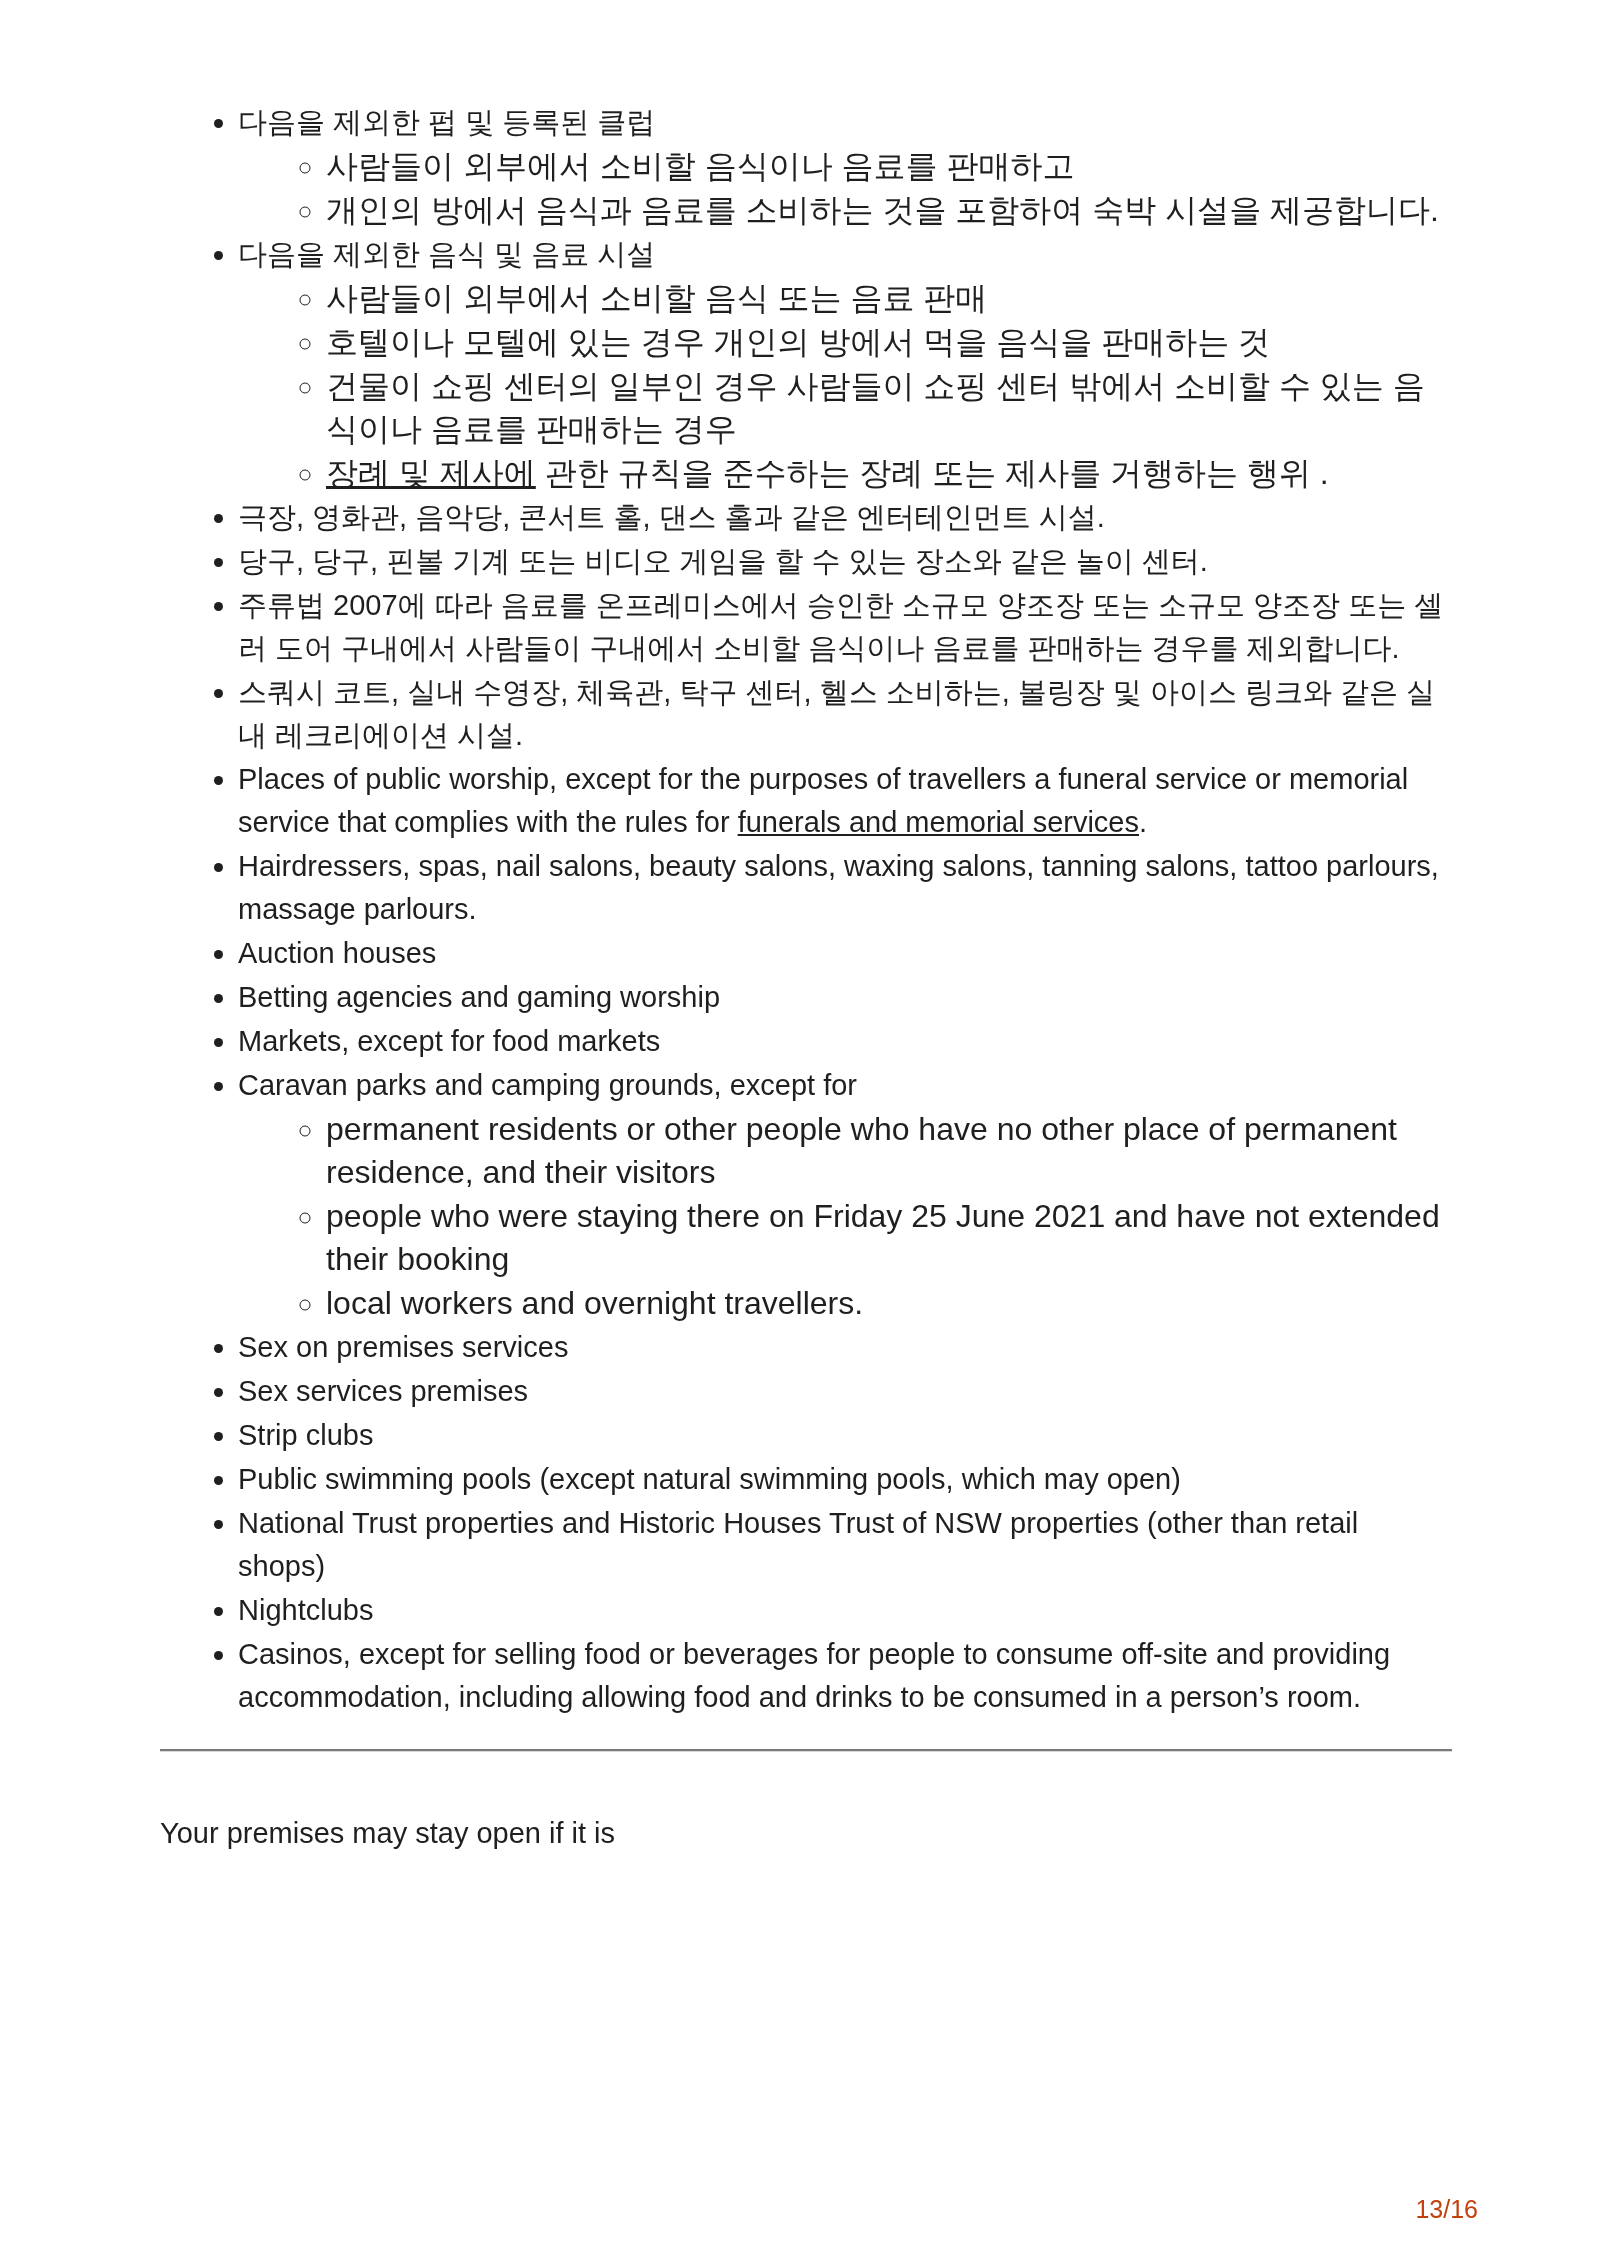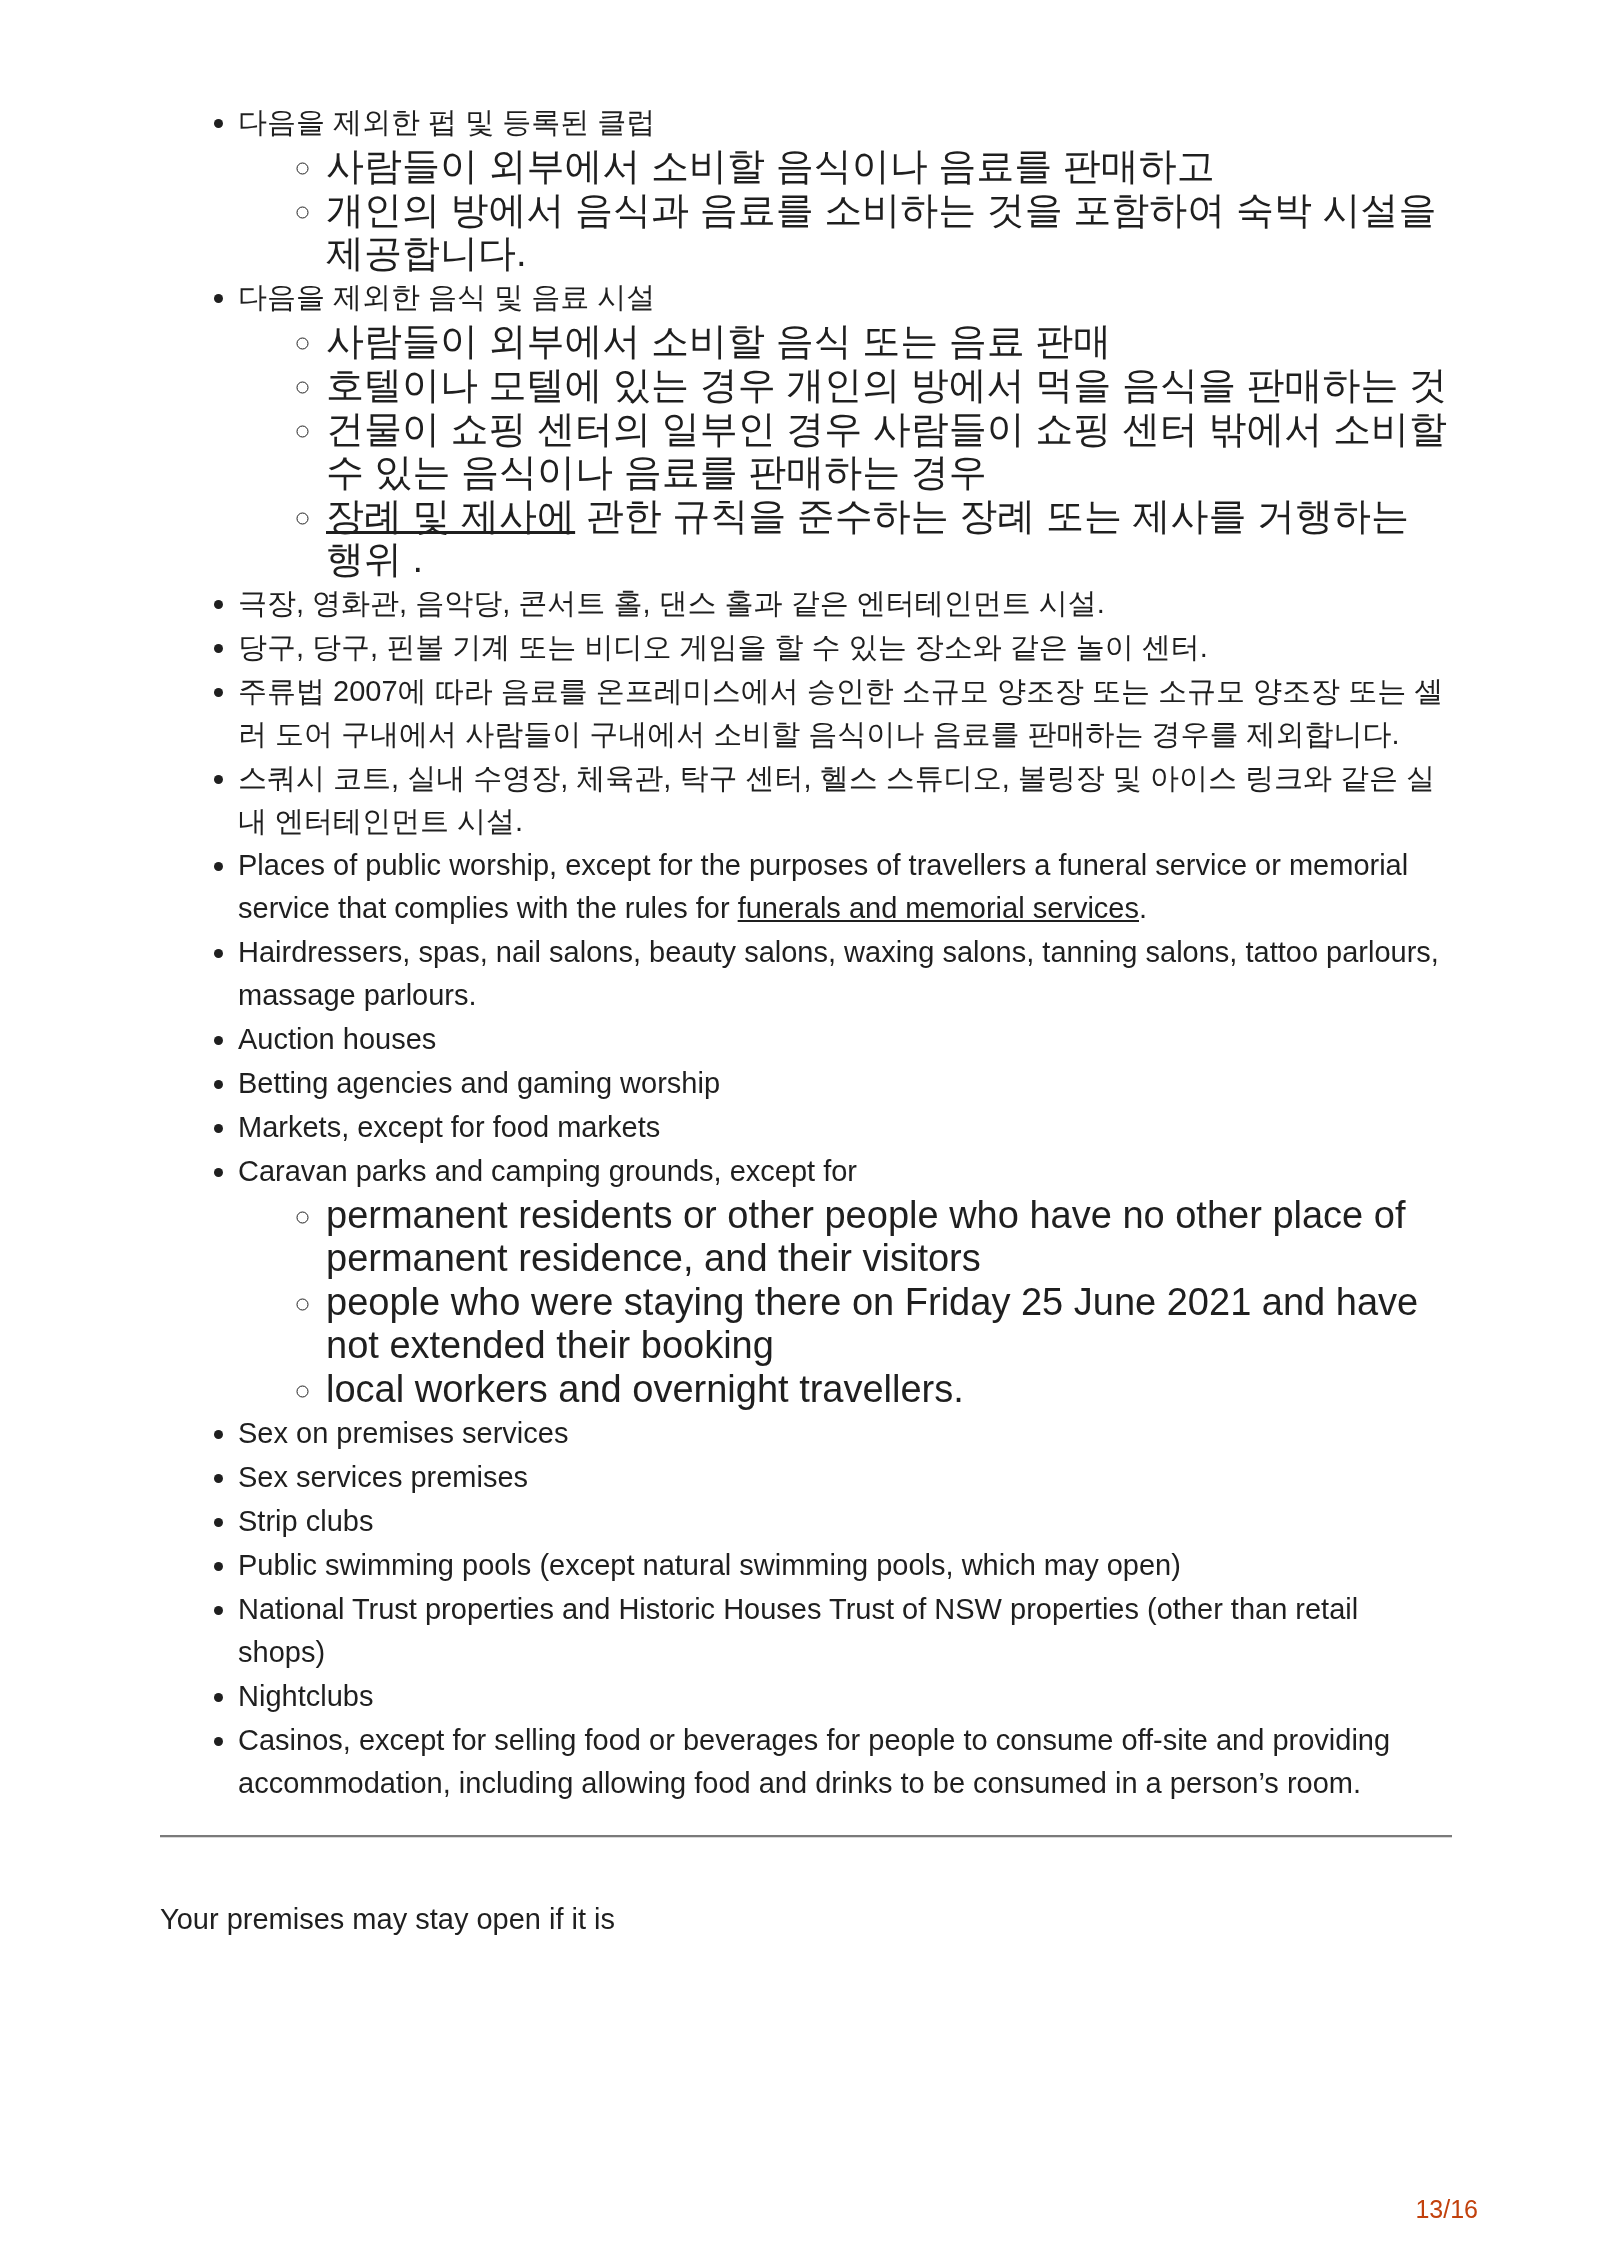--- a/index.html
+++ b/index.html
@@ -28,21 +28,21 @@
     font-size: 29px;
     line-height: 43px;
     margin: 1px 0;
   }
   ul.level-2 {
     list-style: circle;
     padding-left: 88px;
     margin: 0;
   }
   ul.level-2 > li {
-    font-size: 38px;
+    font-size: 32px;
     line-height: 43px;
     margin: 1px 0;
   }
   li::marker { color: #1f1f1f; }
   a.doc-link {
     color: inherit;
     text-decoration: underline;
     cursor: pointer;
   }
   h2.exemptions-heading {
@@ -95,21 +95,21 @@
           <li><span>사람들이 외부에서 소비할 음식 또는 음료 판매</span></li>
           <li><span>호텔이나 모텔에 있는 경우 개인의 방에서 먹을 음식을 판매하는 것</span></li>
           <li><span>건물이 쇼핑 센터의 일부인 경우 사람들이 쇼핑 센터 밖에서 소비할 수 있는 음식이나 음료를 판매하는 경우</span></li>
           <li><a class="doc-link">장례 및 제사에</a><span> 관한 규칙을 준수하는 장례 또는 제사를 거행하는 행위 .</span></li>
         </ul>
       </li>
 
       <li><span>극장, 영화관, 음악당, 콘서트 홀, 댄스 홀과 같은 엔터테인먼트 시설.</span></li>
       <li><span>당구, 당구, 핀볼 기계 또는 비디오 게임을 할 수 있는 장소와 같은 놀이 센터.</span></li>
       <li><span>주류법 2007에 따라 음료를 온프레미스에서 승인한 소규모 양조장 또는 소규모 양조장 또는 셀러 도어 구내에서 사람들이 구내에서 소비할 음식이나 음료를 판매하는 경우를 제외합니다.</span></li>
-      <li><span>스쿼시 코트, 실내 수영장, 체육관, 탁구 센터, 헬스 스튜디오, 볼링장 및 아이스 링크와 같은 실내 엔터테인먼트 시설.</span></li>
+      <li><span>스쿼시 코트, 실내 수영장, 체육관, 탁구 센터, 헬스 소비하는, 볼링장 및 아이스 링크와 같은 실내 레크리에이션 시설.</span></li>
 
       <li><span>Places of public worship, except for the purposes of travellers a funeral service or memorial service that complies with the rules for </span><a class="doc-link">funerals and memorial services</a><span>.</span></li>
 
       <li><span>Hairdressers, spas, nail salons, beauty salons, waxing salons, tanning salons, tattoo parlours, massage parlours.</span></li>
       <li><span>Auction houses</span></li>
       <li><span>Betting agencies and gaming worship</span></li>
       <li><span>Markets, except for food markets</span></li>
 
       <li>
         <span>Caravan parks and camping grounds, except for</span>

